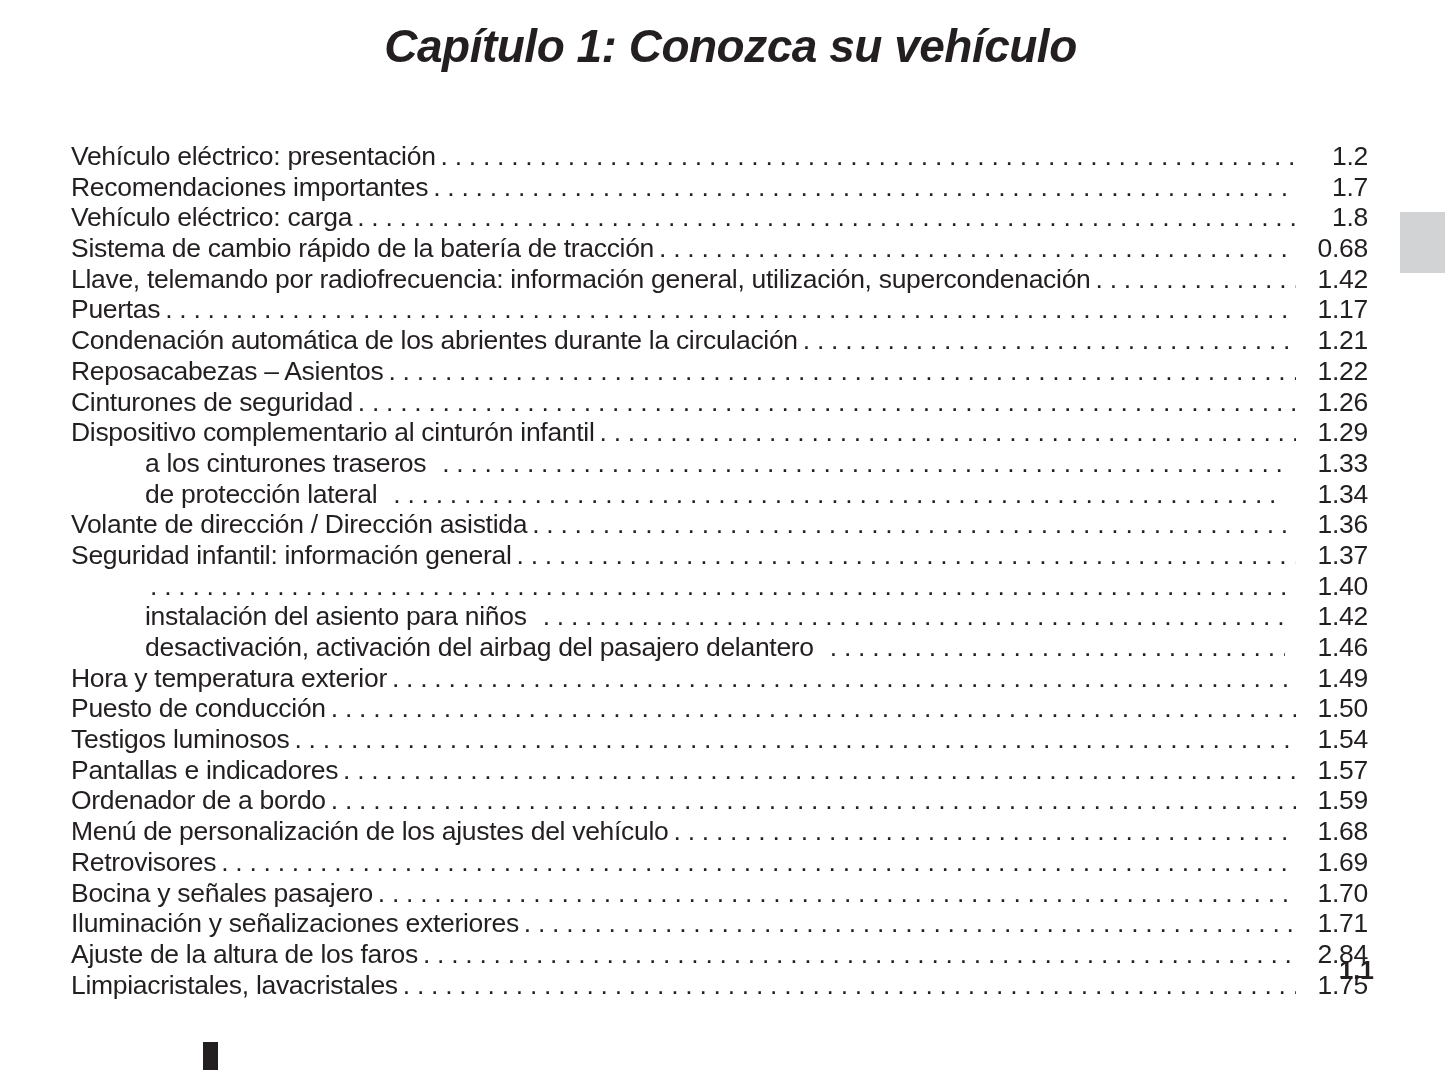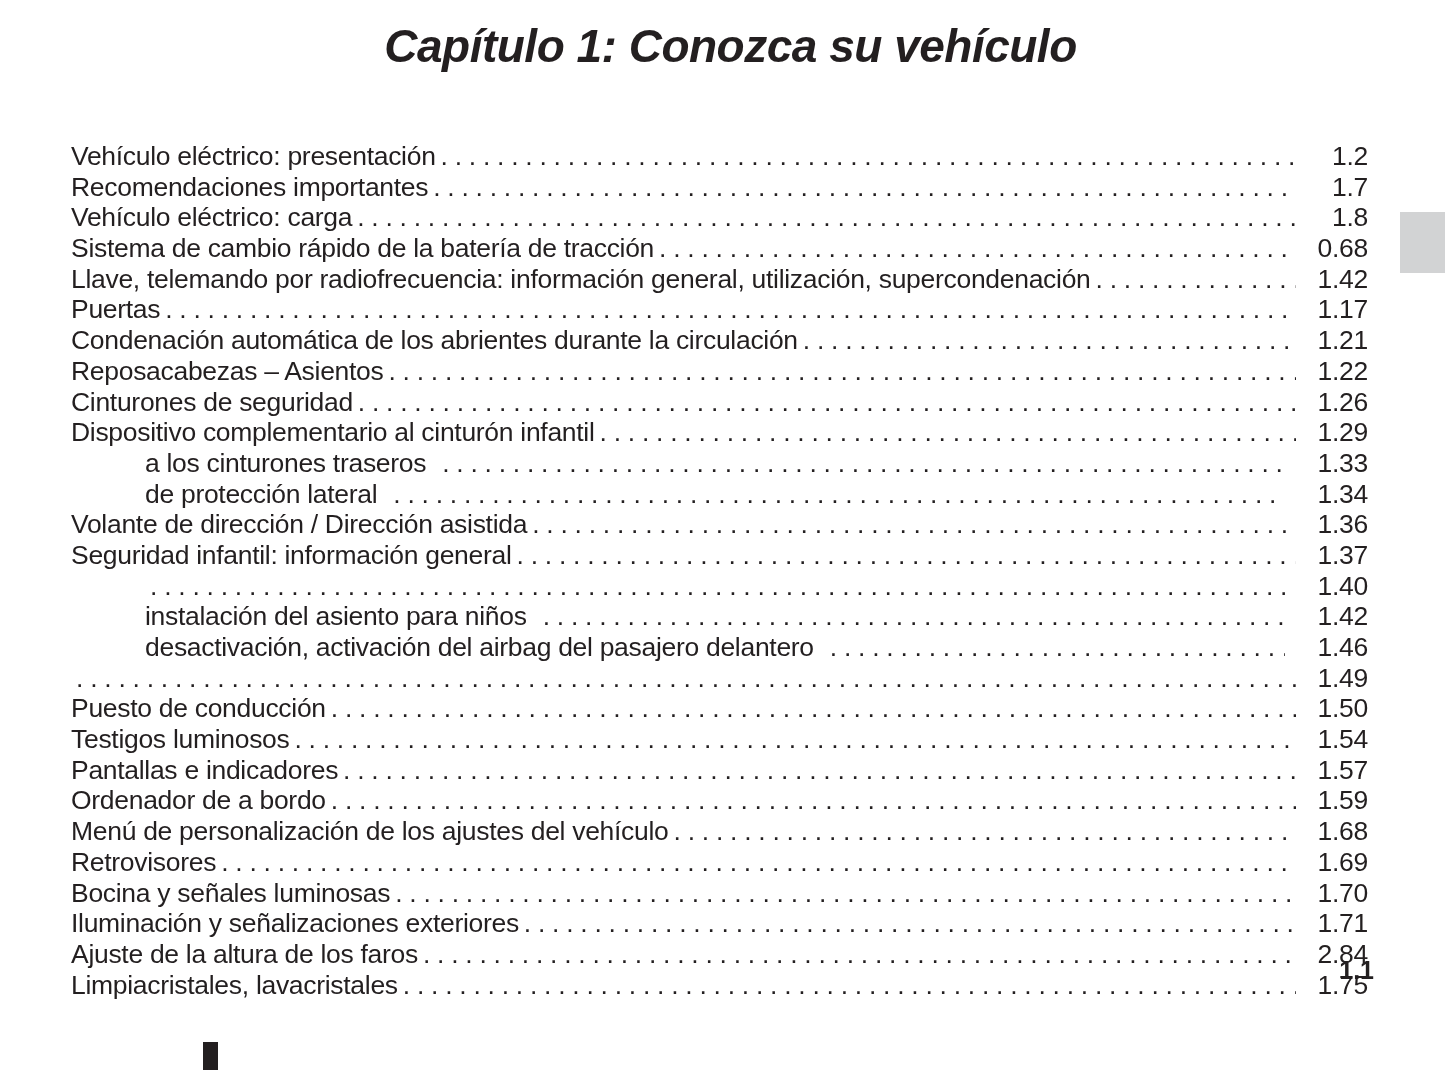--- a/index.html
+++ b/index.html
@@ -191,20 +191,21 @@
     <span class="toc-page">1.42</span>
   </div>
 
   <div class="toc-row indent">
     <span class="toc-label">desactivación, activación del airbag del pasajero delantero</span>
     <span class="toc-leader"></span>
     <span class="toc-page">1.46</span>
   </div>
 
   <div class="toc-row">
+    <span class="toc-label">Hora y temperatura exterior</span>
     <span class="toc-leader"></span>
     <span class="toc-page">1.49</span>
   </div>
 
   <div class="toc-row">
     <span class="toc-label">Puesto de conducción</span>
     <span class="toc-leader"></span>
     <span class="toc-page">1.50</span>
   </div>
 
@@ -232,21 +233,21 @@
     <span class="toc-page">1.68</span>
   </div>
 
   <div class="toc-row">
     <span class="toc-label">Retrovisores</span>
     <span class="toc-leader"></span>
     <span class="toc-page">1.69</span>
   </div>
 
   <div class="toc-row">
-    <span class="toc-label">Bocina y señales luminosas</span>
+    <span class="toc-label">Bocina y señales pasajero</span>
     <span class="toc-leader"></span>
     <span class="toc-page">1.70</span>
   </div>
 
   <div class="toc-row">
     <span class="toc-label">Iluminación y señalizaciones exteriores</span>
     <span class="toc-leader"></span>
     <span class="toc-page">1.71</span>
   </div>
 

